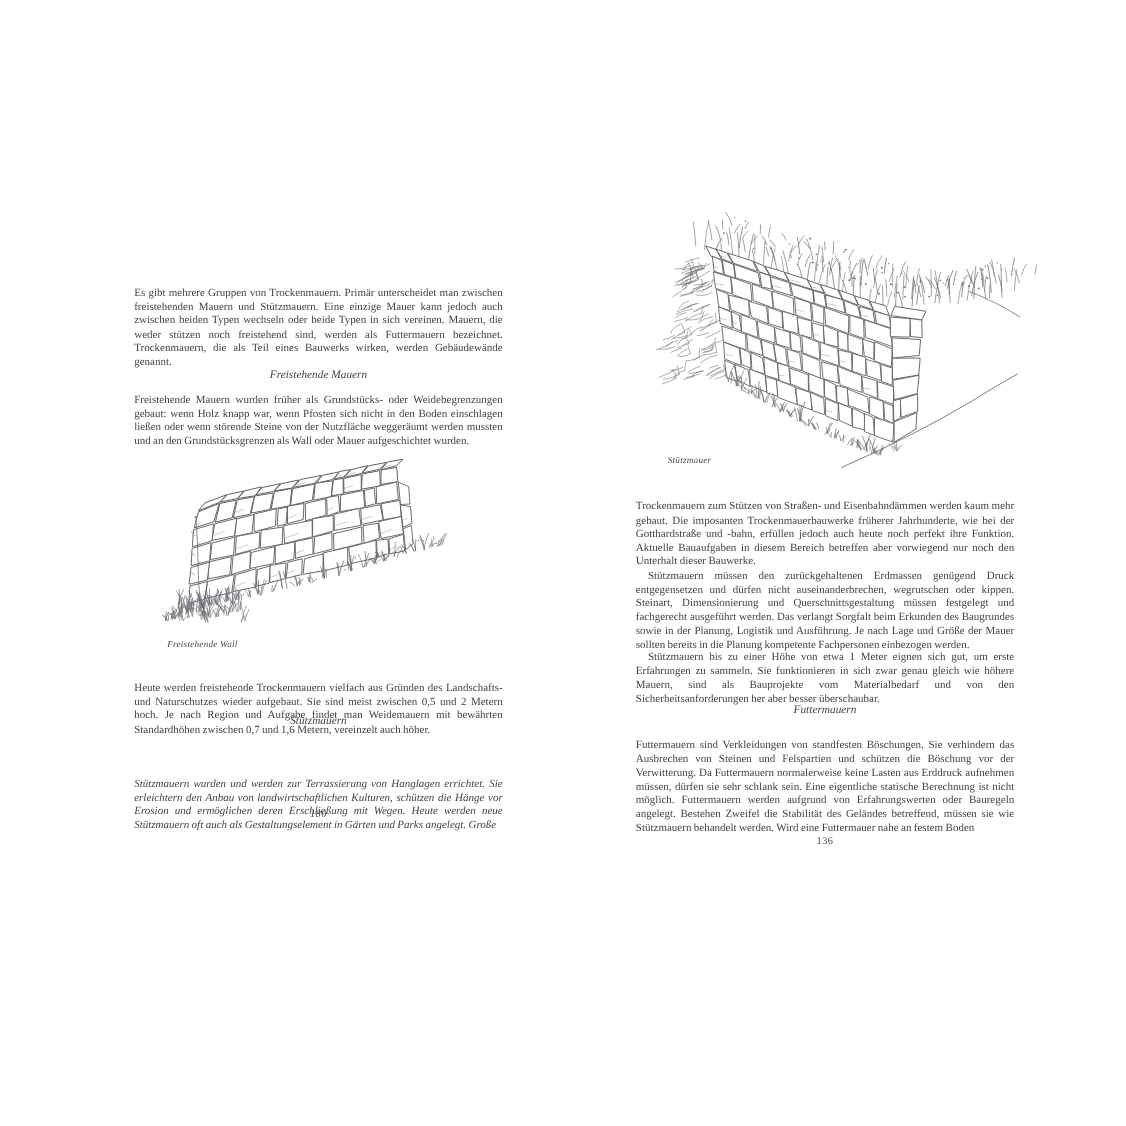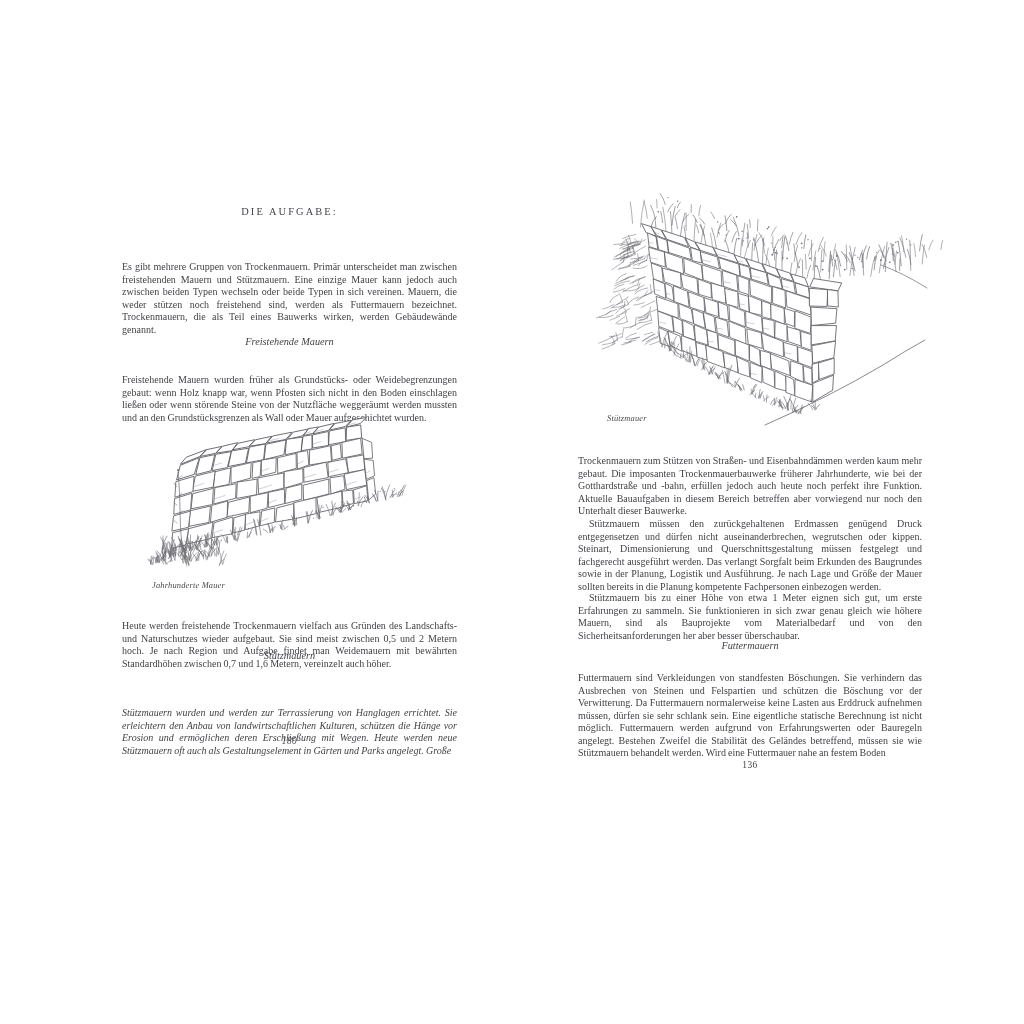--- a/index.html
+++ b/index.html
@@ -17,28 +17,27 @@
   .colL{left:122px;width:335px;}
   .colR{left:578px;width:344px;}
 </style>
 </head>
 <body>
 
 <div id="spread">
 
   <div>
     <div class="chapter colL" style="top:205px;">
-      <div>DIE AUFGABE:</div>
     </div>
 
     <p class="para colL" style="top:251px;">Es gibt mehrere Gruppen von Trockenmauern. Primär unterscheidet man zwischen freistehenden Mauern und Stützmauern. Eine einzige Mauer kann jedoch auch zwischen beiden Typen wechseln oder beide Typen in sich vereinen. Mauern, die weder stützen noch freistehend sind, werden als Futtermauern bezeichnet. Trockenmauern, die als Teil eines Bauwerks wirken, werden Gebäudewände genannt.</p>
 
     <div class="sec-title colL" style="top:336px;">Freistehende Mauern</div>
 
-    <p class="para colL" style="top:364px;">Freistehende Mauern wurden früher als Grundstücks- oder Weidebegrenzungen gebaut: wenn Holz knapp war, wenn Pfosten sich nicht in den Boden einschlagen ließen oder wenn störende Steine von der Nutzfläche weggeräumt werden mussten und an den Grundstücksgrenzen als Wall oder Mauer aufgeschichtet wurden.</p>
+    <p class="para colL" style="top:348px;">Freistehende Mauern wurden früher als Grundstücks- oder Weidebegrenzungen gebaut: wenn Holz knapp war, wenn Pfosten sich nicht in den Boden einschlagen ließen oder wenn störende Steine von der Nutzfläche weggeräumt werden mussten und an den Grundstücksgrenzen als Wall oder Mauer aufgeschichtet wurden.</p>
 
     <svg class="illus" id="illus-freestanding" viewBox="0 0 326 166" style="left:136px;top:414px;width:326px;height:166px;">
         <path d="M71.28497392564957,35.48668637842045L85.87027309500543,32.397272967709846L79.69502449035922,39.272029778546134L64.49455298175282,42.39899106984598Z" fill="#ffffff" stroke="#5e5e66" stroke-width="0.9" stroke-linecap="round" stroke-linejoin="round"></path>
         <path d="M64.25090765836023,43.610017634835295L78.70515441147504,40.60654146430318L75.1053459074536,56.781122480659434L60.1224000558949,60.59874695018513Z" fill="#ffffff" stroke="#5e5e66" stroke-width="0.9" stroke-linecap="round" stroke-linejoin="round"></path>
         <path d="M86.88699167297587,32.12519859488834L101.70865496299521,28.621409844114723L95.83816589657422,36.7338197348986L80.44917909426395,39.03047740145718Z" fill="#ffffff" stroke="#5e5e66" stroke-width="0.9" stroke-linecap="round" stroke-linejoin="round"></path>
         <path d="M80.08848303267328,40.31961484919328L95.32055624129737,37.57593856038999L91.29397744738652,53.58252420726305L76.51547597577421,56.50527477968242Z" fill="#ffffff" stroke="#5e5e66" stroke-width="0.9" stroke-linecap="round" stroke-linejoin="round"></path>
         <path d="M77.58737809284393,51.649576800535684L85.34665799874517,49.01456873335293" fill="none" stroke="#9a9aa0" stroke-width="0.45" stroke-linecap="round" stroke-linejoin="round"></path>
         <path d="M102.70804195584851,29.118824026004873L119.0117595938849,25.643164133712432L112.57478915930051,32.7767696573804L96.99404345374822,35.674556295460484Z" fill="#ffffff" stroke="#5e5e66" stroke-width="0.9" stroke-linecap="round" stroke-linejoin="round"></path>
         <path d="M95.90631826589983,36.86044376479921L112.57648377515811,34.1809222803479L109.39979478265658,49.206692258752746L92.70699065939732,52.42011426874961Z" fill="#ffffff" stroke="#5e5e66" stroke-width="0.9" stroke-linecap="round" stroke-linejoin="round"></path>
         <path d="M120.12577550905381,25.6242471888561L135.69110683552688,22.29869933001782L129.60718325089732,29.62421676764051L113.65864600539324,32.18424448933587Z" fill="#ffffff" stroke="#5e5e66" stroke-width="0.9" stroke-linecap="round" stroke-linejoin="round"></path>
@@ -399,21 +398,21 @@
         <path d="M43,64 l3,-2.652848501689732" fill="none" stroke="#6b6b72" stroke-width="0.5" stroke-linecap="round" stroke-linejoin="round"></path>
         <path d="M41,73 l-3,-3.799556381534785" fill="none" stroke="#6b6b72" stroke-width="0.5" stroke-linecap="round" stroke-linejoin="round"></path>
         <path d="M43,82 l3,-3.060073110740632" fill="none" stroke="#6b6b72" stroke-width="0.5" stroke-linecap="round" stroke-linejoin="round"></path>
         <path d="M41,91 l-3,-2.2527326052077115" fill="none" stroke="#6b6b72" stroke-width="0.5" stroke-linecap="round" stroke-linejoin="round"></path>
         <path d="M43,100 l3,-3.318442476913333" fill="none" stroke="#6b6b72" stroke-width="0.5" stroke-linecap="round" stroke-linejoin="round"></path>
         <path d="M41,109 l-3,-2.5066114482469857" fill="none" stroke="#6b6b72" stroke-width="0.5" stroke-linecap="round" stroke-linejoin="round"></path>
         <path d="M43,118 l3,-2.051919687539339" fill="none" stroke="#6b6b72" stroke-width="0.5" stroke-linecap="round" stroke-linejoin="round"></path>
         <circle cx="42" cy="56" r="1" fill="#6b6b72"></circle>
       </svg>
 
-    <div class="caption" style="left:152px;top:581px;">Jahrhunderte Mauer</div>
+    <div class="caption" style="left:152px;top:581px;">Freistehende Wall</div>
 
     <p class="para colL" style="top:610px;">Heute werden freistehende Trockenmauern vielfach aus Gründen des Landschafts- und Naturschutzes wieder aufgebaut. Sie sind meist zwischen 0,5 und 2 Metern hoch. Je nach Region und Aufgabe findet man Weidemauern mit bewährten Standardhöhen zwischen 0,7 und 1,6 Metern, vereinzelt auch höher.</p>
 
     <div class="sec-title colL" style="top:650px;">Stützmauern</div>
 
     <p class="para colL" style="top:697px;font-style:italic;">Stützmauern wurden und werden zur Terrassierung von Hanglagen errichtet. Sie erleichtern den Anbau von landwirtschaftlichen Kulturen, schützen die Hänge vor Erosion und ermöglichen deren Erschließung mit Wegen. Heute werden neue Stützmauern oft auch als Gestaltungselement in Gärten und Parks angelegt. Große</p>
 
     <div class="pageno colL" style="top:736px;font-style:italic;">180</div>
   </div>
 

